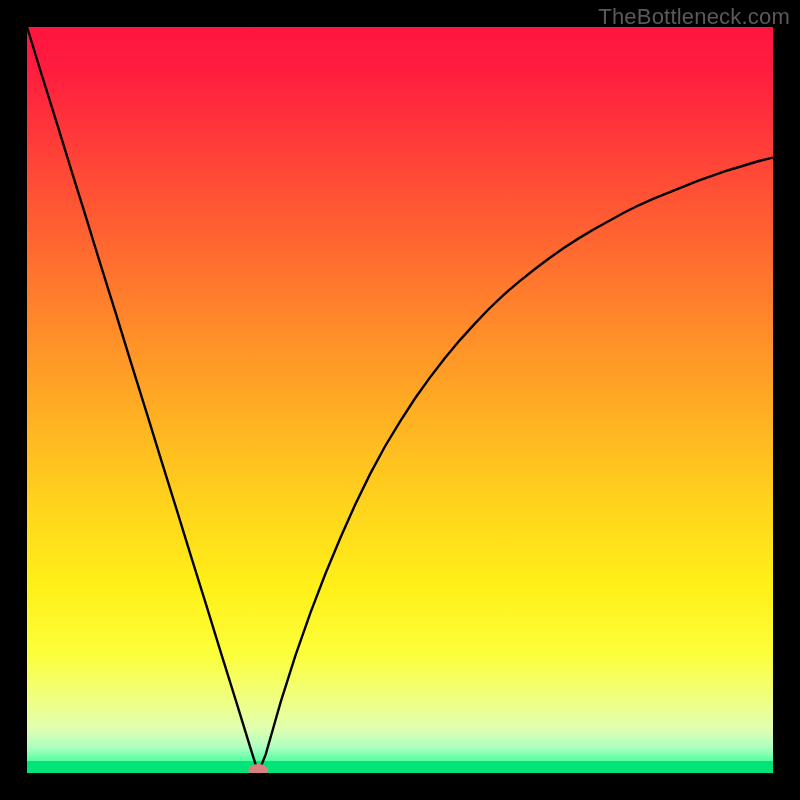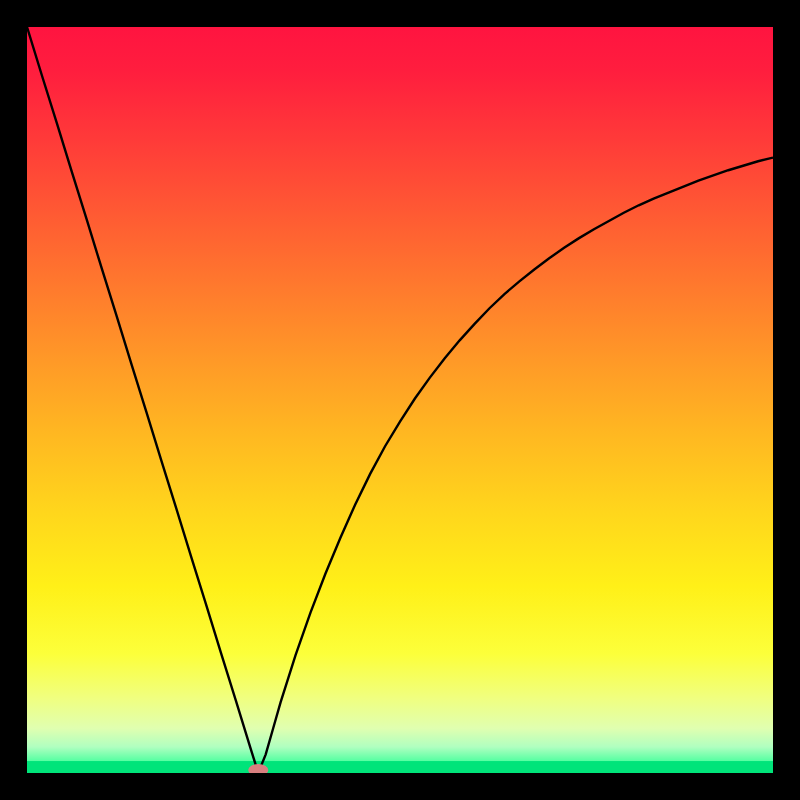--- a/index.html
+++ b/index.html
@@ -33,20 +33,21 @@
     top: 27px;
     width: 746px;
     height: 746px;
     background: transparent;
   }
 </style>
 </head>
 <body>
 
 <div class="outer">
+  <div class="watermark">TheBottleneck.com</div>
   <svg class="plot" viewBox="0 0 746 746" preserveAspectRatio="none">
     <defs>
       <linearGradient id="bg-grad" x1="0" y1="0" x2="0" y2="1">
           <stop offset="0.00%" stop-color="#ff1440"></stop>
           <stop offset="6.00%" stop-color="#ff1e3e"></stop>
           <stop offset="15.00%" stop-color="#ff3a39"></stop>
           <stop offset="25.00%" stop-color="#ff5a33"></stop>
           <stop offset="35.00%" stop-color="#ff7a2d"></stop>
           <stop offset="45.00%" stop-color="#ff9a27"></stop>
           <stop offset="55.00%" stop-color="#ffb921"></stop>

